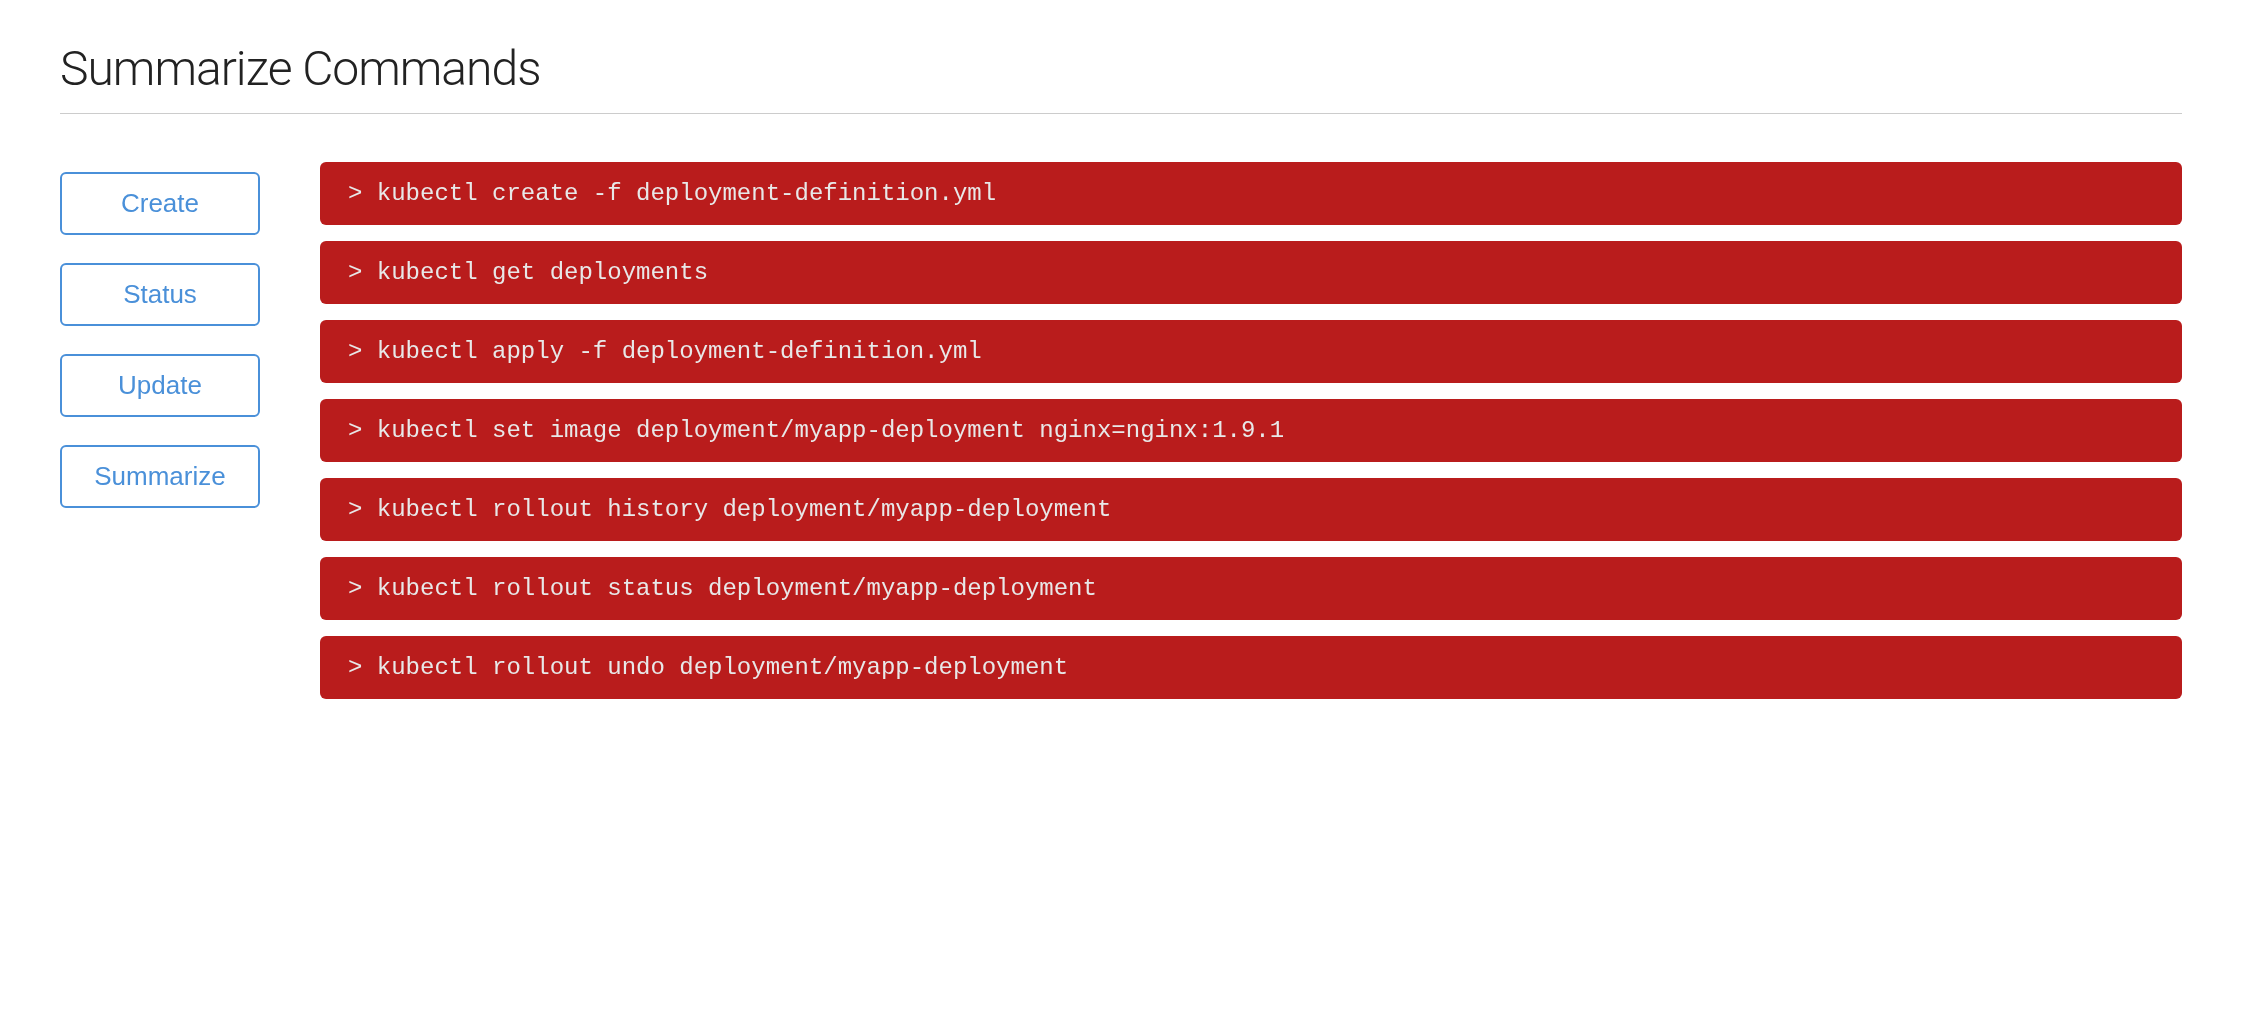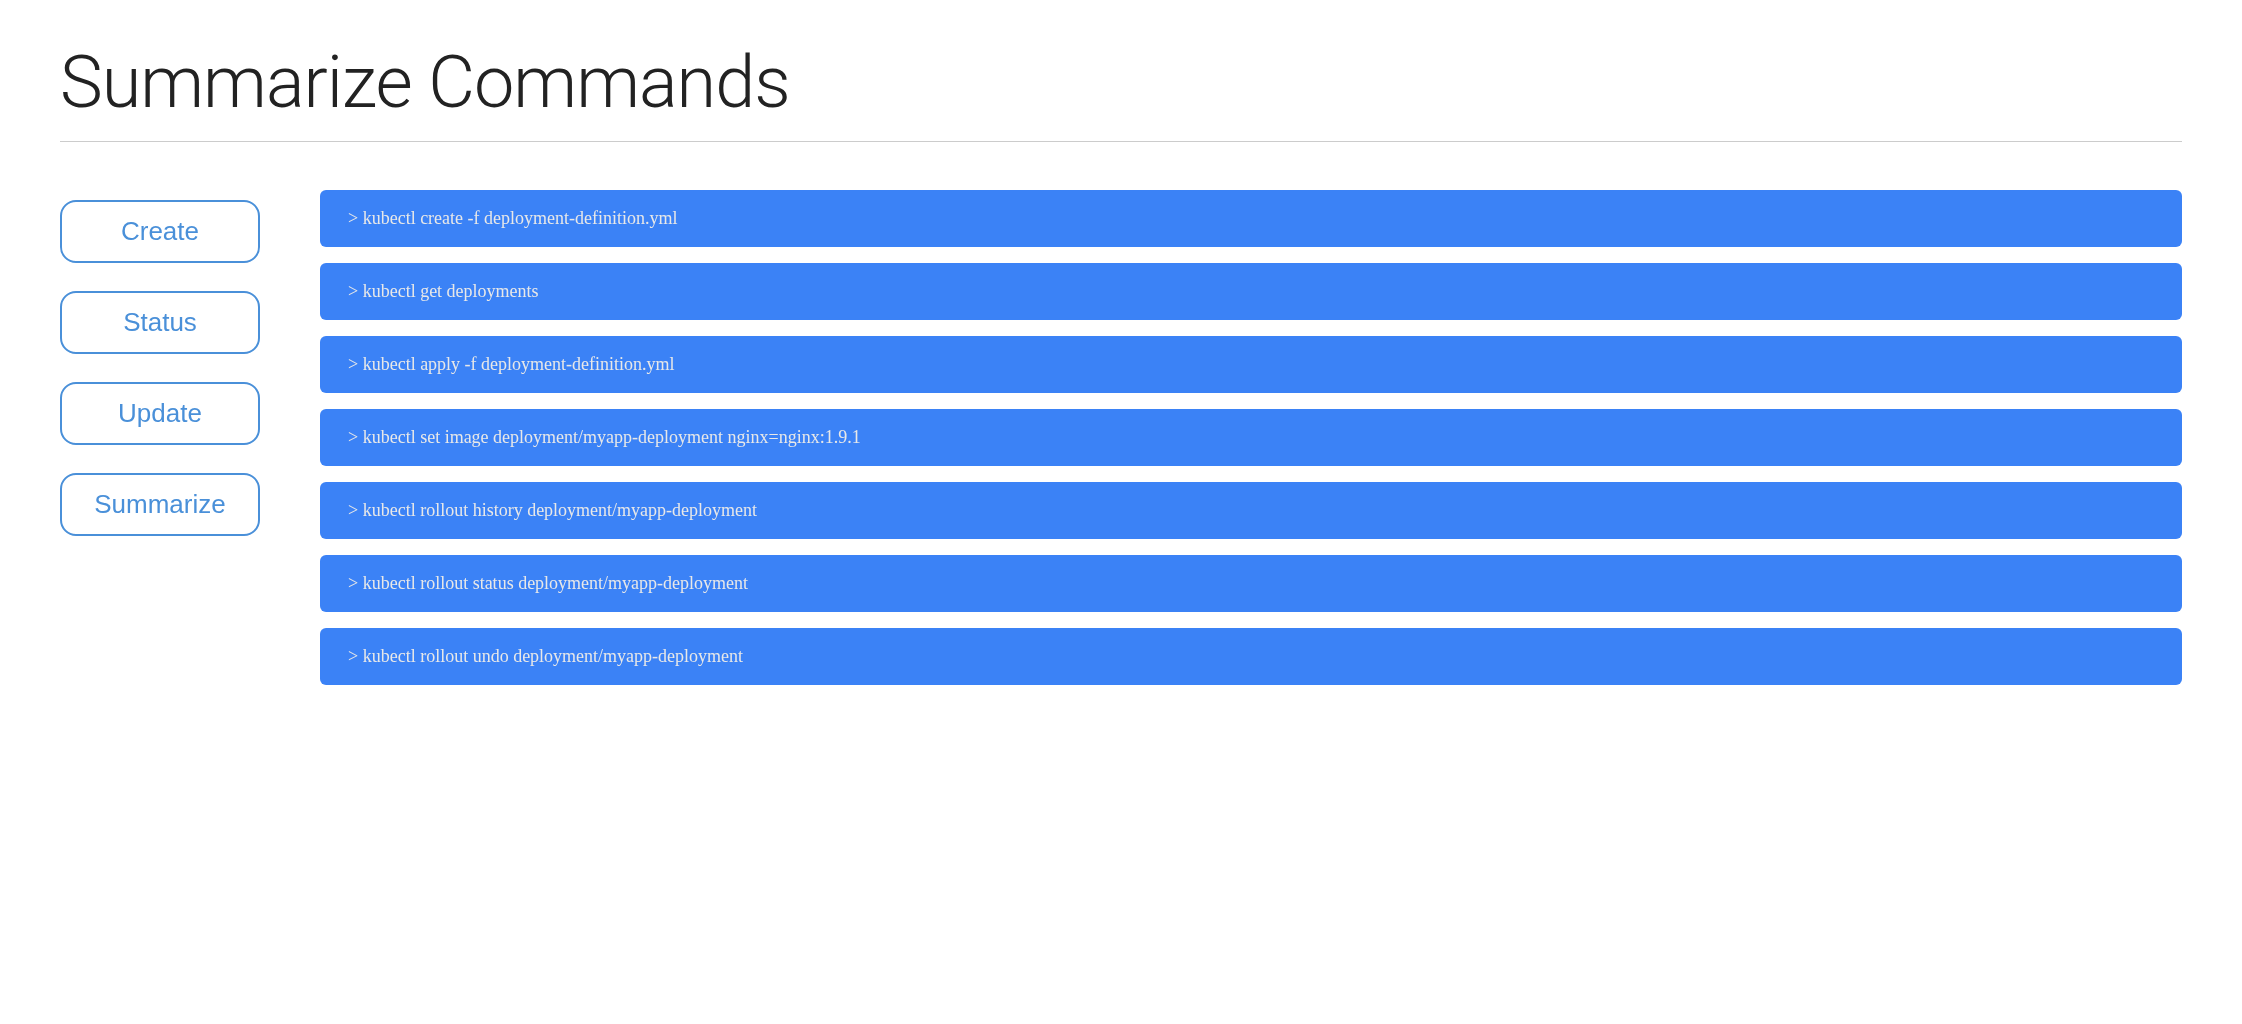--- a/index.html
+++ b/index.html
@@ -10,21 +10,21 @@
 
     body {
       font-family: -apple-system, BlinkMacSystemFont, 'Segoe UI', Roboto, Helvetica, Arial, sans-serif;
       background: #ffffff;
       color: #333;
       padding: 40px 60px;
       min-height: 100vh;
     }
 
     .page-title {
-      font-size: 72px;
+      font-size: 48px;
       font-weight: 300;
       color: #222;
       margin-bottom: 16px;
       letter-spacing: -1px;
     }
 
     .divider {
       border: none;
       border-top: 1px solid #ccc;
       margin-bottom: 48px;
@@ -44,38 +44,38 @@
       padding-top: 10px;
     }
 
     .cmd-button {
       border: 2px solid #4a90d9;
       background: #ffffff;
       color: #4a90d9;
       font-size: 26px;
       font-weight: 400;
       padding: 14px 30px;
-      border-radius: 16px;
+      border-radius: 6px;
       cursor: pointer;
       text-align: center;
       width: 200px;
     }
 
     .commands-column {
       display: flex;
       flex-direction: column;
       gap: 16px;
       flex: 1;
     }
 
     .command-box {
-      background: #3b82f6;
+      background: #b91c1c;
       color: #e8e8e8;
-      font-family: Liberation Serif, serif;
-      font-size: 18px;
+      font-family: Liberation Mono, monospace;
+      font-size: 24px;
       padding: 18px 28px;
       border-radius: 6px;
       white-space: nowrap;
     }
   </style>
 </head>
 <body>
 
 <h1 class="page-title">Summarize Commands</h1>
 <hr class="divider">

